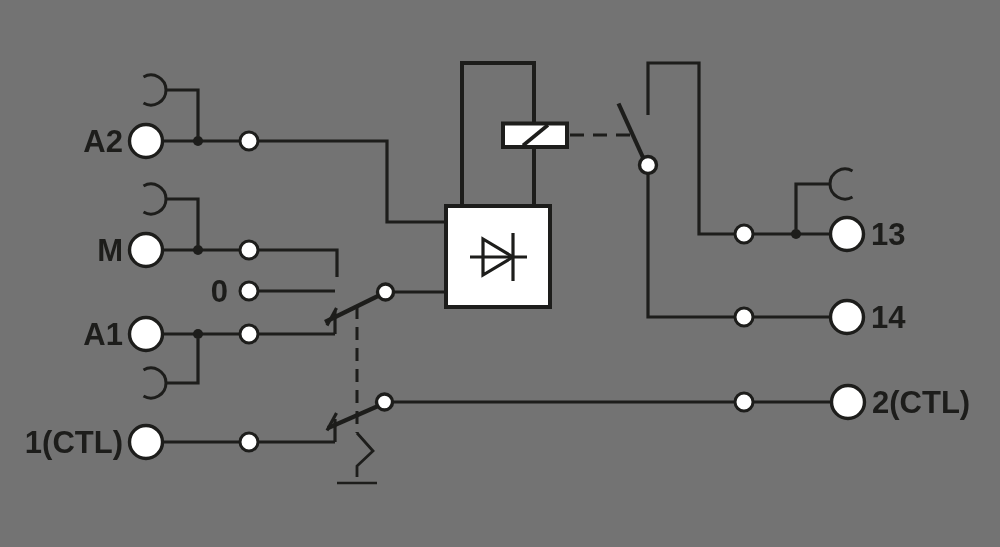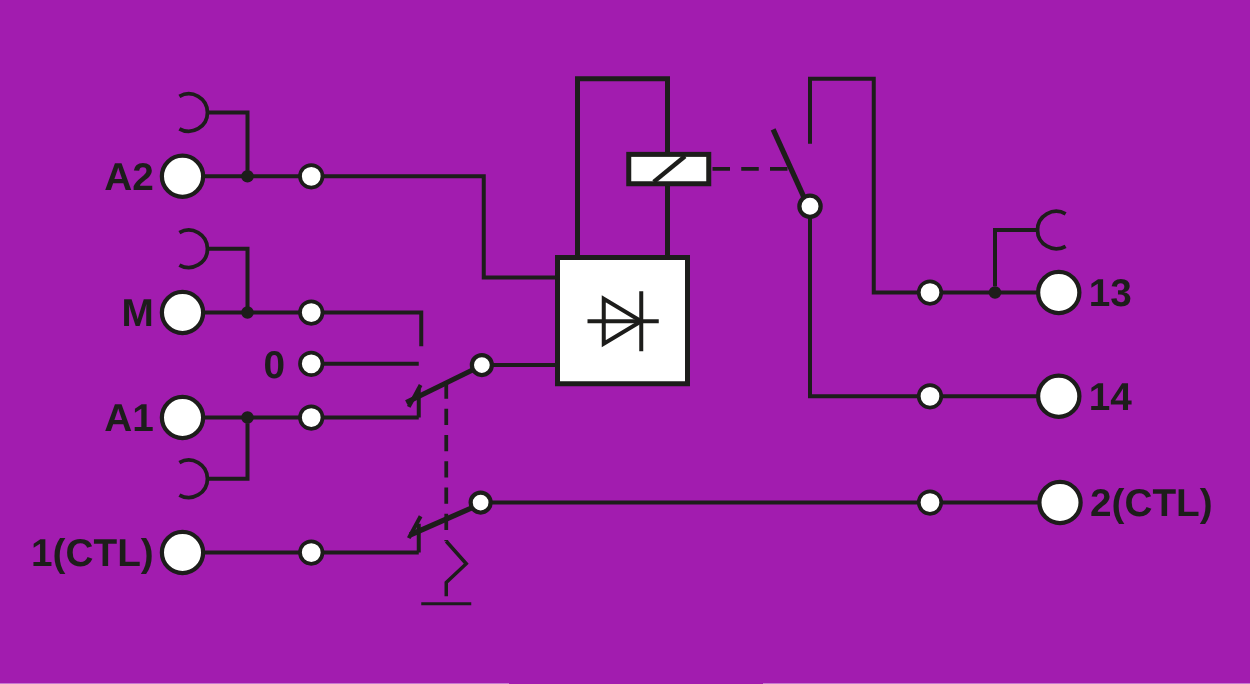--- a/index.html
+++ b/index.html
@@ -4,21 +4,21 @@
 <style>
   html, body {
     margin: 0;
     padding: 0;
     background: #ffffff;
   }
   .stage {
     position: relative;
     width: 1000px;
     height: 547px;
-    background: #a21caf;
+    background: #737373;
     overflow: hidden;
   }
   svg {
     display: block;
     width: 1000px;
     height: 547px;
   }
   .lbl {
     font-family: "Liberation Sans", "DejaVu Sans", sans-serif;
     font-weight: bold;

